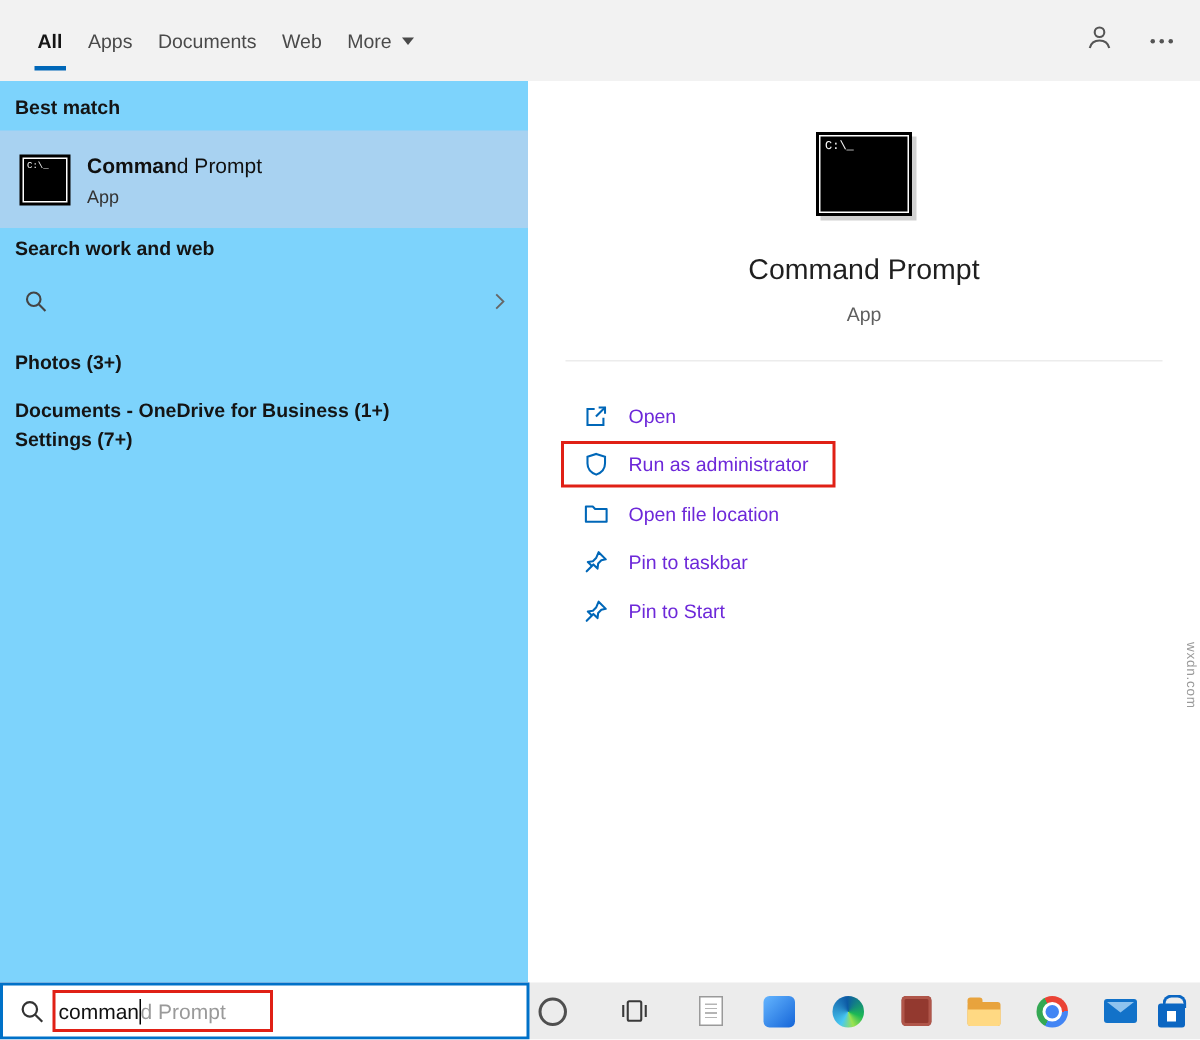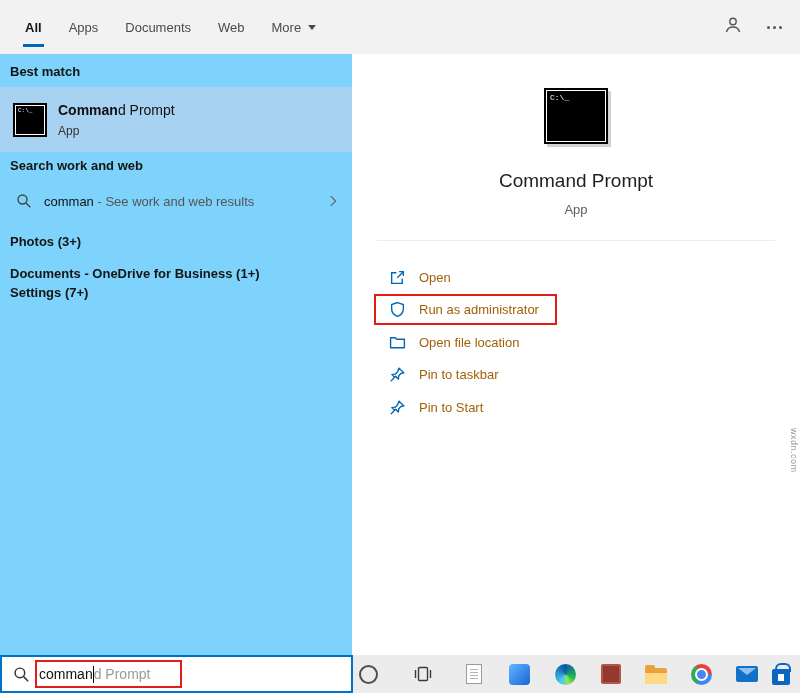--- a/index.html
+++ b/index.html
@@ -2,21 +2,21 @@
 <html><head>
 <meta charset="utf-8">
 <style>
   *{margin:0;padding:0;box-sizing:border-box}
   html,body{width:800px;height:693px}
   body{font-family:"Liberation Sans","DejaVu Sans",sans-serif;background:#fff;position:relative;overflow:hidden}
   .screen{position:absolute;inset:0}
 
   
   .topbar{position:absolute;top:0;left:0;right:0;height:54px;background:#f2f2f2}
-  .tabs{position:absolute;left:25px;top:0;height:54px;display:flex;align-items:center;gap:27px}
+  .tabs{position:absolute;left:25px;top:0;height:54px;display:flex;align-items:center;gap:17px}
   .tab{height:54px;display:flex;align-items:center;font-size:13px;color:#4a4a4a;position:relative;cursor:pointer}
   .tab.active span{color:#151515;font-weight:700}
   .tab.active::after{content:"";position:absolute;left:-2px;right:-2px;bottom:7px;height:3px;background:#0067b8}
   .caret-down{width:0;height:0;border-left:4px solid transparent;border-right:4px solid transparent;border-top:5px solid #4a4a4a;margin-left:7px}
   .topbar-right{position:absolute;right:18px;top:0;height:54px;display:flex;align-items:center;gap:24px}
   .dots{display:flex;gap:3px;align-items:center;height:20px}
   .dots i{width:3px;height:3px;background:#555;border-radius:50%}
 
   
   .left-panel{position:absolute;top:54px;left:0;width:352px;height:601px;background:#7dd3fc}
@@ -43,21 +43,21 @@
   .cat-settings{top:223px}
 
   
   .right-panel{position:absolute;top:54px;left:352px;width:448px;height:601px;background:#fff}
   .cmd-lg{position:absolute;left:50%;margin-left:-32px;top:34px;width:64px;height:56px;box-shadow:3px 3px 0 rgba(0,0,0,.18)}
   .cmd-lg .cmd-txt{font-size:8px;top:5px;left:6px}
   .app-title{position:absolute;top:116px;left:0;width:100%;text-align:center;font-size:19px;font-weight:400;color:#1f1f1f}
   .app-type{position:absolute;top:148px;left:0;width:100%;text-align:center;font-size:13px;color:#5f5f5f}
   .divider{position:absolute;top:186px;left:25px;right:25px;height:1px;background:#ececec}
   .actions{position:absolute;top:207px;left:0;width:100%}
-  .action{height:32.5px;display:flex;align-items:center;padding-left:37px;gap:13px;font-size:13px;color:#a16207;cursor:pointer}
+  .action{height:32.5px;display:flex;align-items:center;padding-left:37px;gap:13px;font-size:13px;color:#6d28d9;cursor:pointer}
   .action svg{width:17px;height:17px;flex:none}
   .red-box{position:absolute;border:2px solid #e02016;pointer-events:none;z-index:6}
   .red-admin{left:22px;top:240px;width:183px;height:31px}
 
   
   .taskbar{position:absolute;left:0;top:655px;width:800px;height:38px;background:#ececec}
   .tb-search{position:absolute;left:0;top:0;width:353px;height:38px;background:#fff;border:2px solid #0071c8;display:flex;align-items:center;padding-left:11px;cursor:text}
   .tb-search svg{width:17px;height:17px;flex:none}
   .search-text{margin-left:9px;font-size:14px;display:flex;align-items:center;white-space:pre}
   .typed{color:#111}
@@ -139,21 +139,20 @@
 
     <div class="group-header gh-web">Search work and web</div>
 
     <div class="suggestion-row">
       <span class="sug-icon">
         <svg viewBox="0 0 16 16" width="16" height="16">
             <circle cx="6.5" cy="6.5" r="4.5" fill="none" stroke="#444" stroke-width="1.4"></circle>
             <path d="M10 10l4.3 4.3" stroke="#444" stroke-width="1.4"></path>
           </svg>
       </span>
-      <span class="sug-text"><span>comman</span><span class="sug-rest"> - See work and web results</span></span>
       <span class="chev">
         <svg viewBox="0 0 16 16" width="14" height="14">
             <path d="M5.5 2.5L11 8l-5.5 5.5" fill="none" stroke="#666" stroke-width="1.4"></path>
           </svg>
       </span>
     </div>
 
     <div class="cat-row cat-photos">
         <span>Photos (3+)</span>
       </div>

